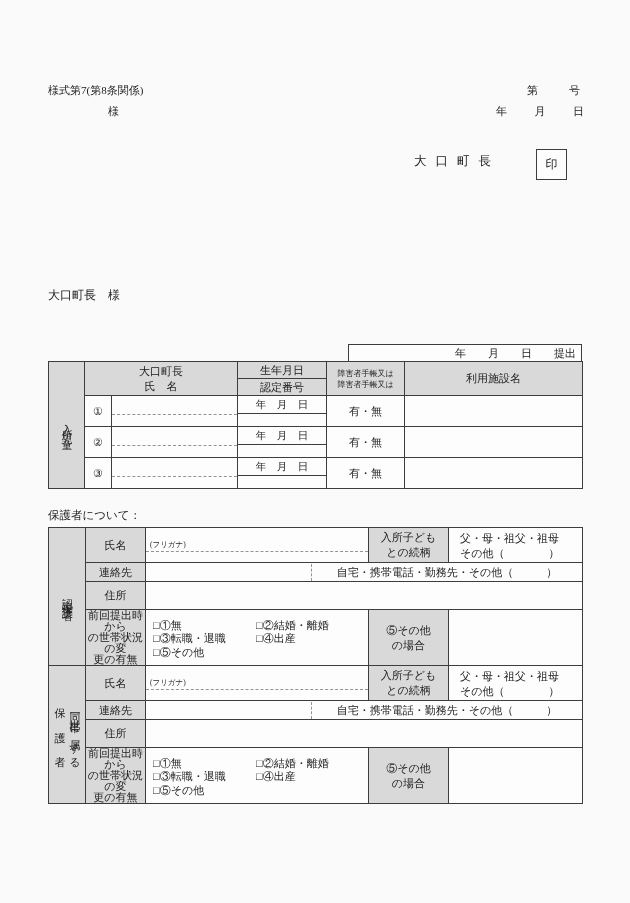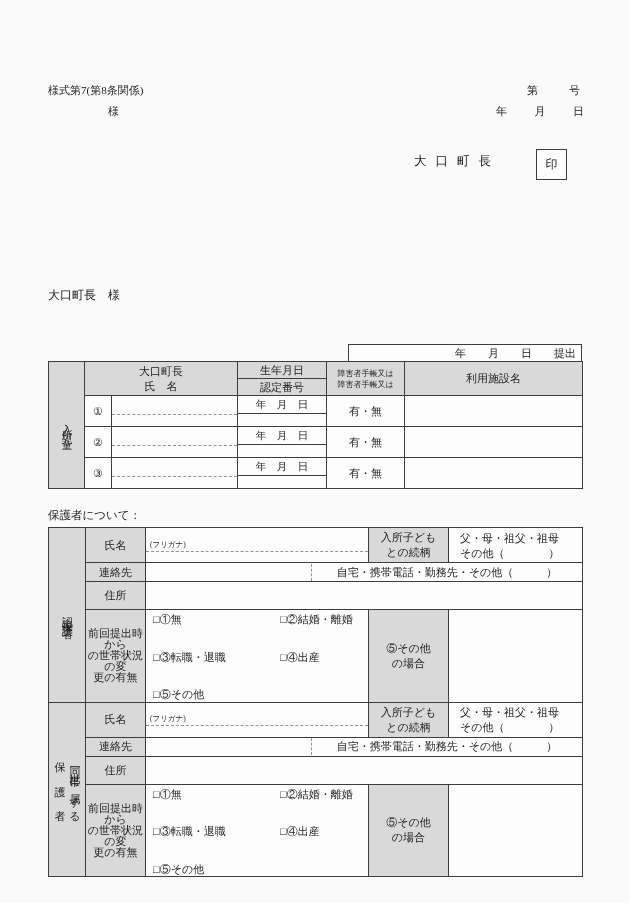--- a/index.html
+++ b/index.html
@@ -40,21 +40,21 @@
   .hb{font-size:8px;line-height:11px;}
   .furi-space{height:7px;border-bottom:1px dashed #949494;}
   .date-top{height:17px;line-height:17px;border-bottom:1px solid #3d3d3d;font-size:10.5px;}
   .date-bot{height:12px;}
   .furi-row{height:13px;line-height:12px;border-bottom:1px dashed #949494;font-size:7.5px;text-align:left;padding-left:4px;box-sizing:border-box;color:#2a2a2a;}
   .rel-opts{text-align:left;padding:1px 0 0 11px;line-height:15px;}
   .contact-wrap{display:flex;align-items:flex-start;}
   .contact-blank{width:165px;height:17px;border-right:1px dashed #949494;}
   .contact-opts{flex:1;text-align:center;font-size:11px;line-height:17px;}
   .small-label{font-size:11px;line-height:11px;}
-  .checks{display:grid;grid-template-columns:103px auto;padding:3px 0 0 7px;font-size:11px;line-height:13.5px;text-align:left;gap:24px;}
+  .checks{display:grid;grid-template-columns:103px auto;padding:3px 0 0 7px;font-size:11px;line-height:13.5px;text-align:left;}
   .other-case{line-height:15px;}
 </style>
 </head>
 <body>
 
 <div class="page">
 
   <div class="abs form-ref">様式第7(第8条関係)</div>
   <div class="abs doc-no">
     <span>第</span>

